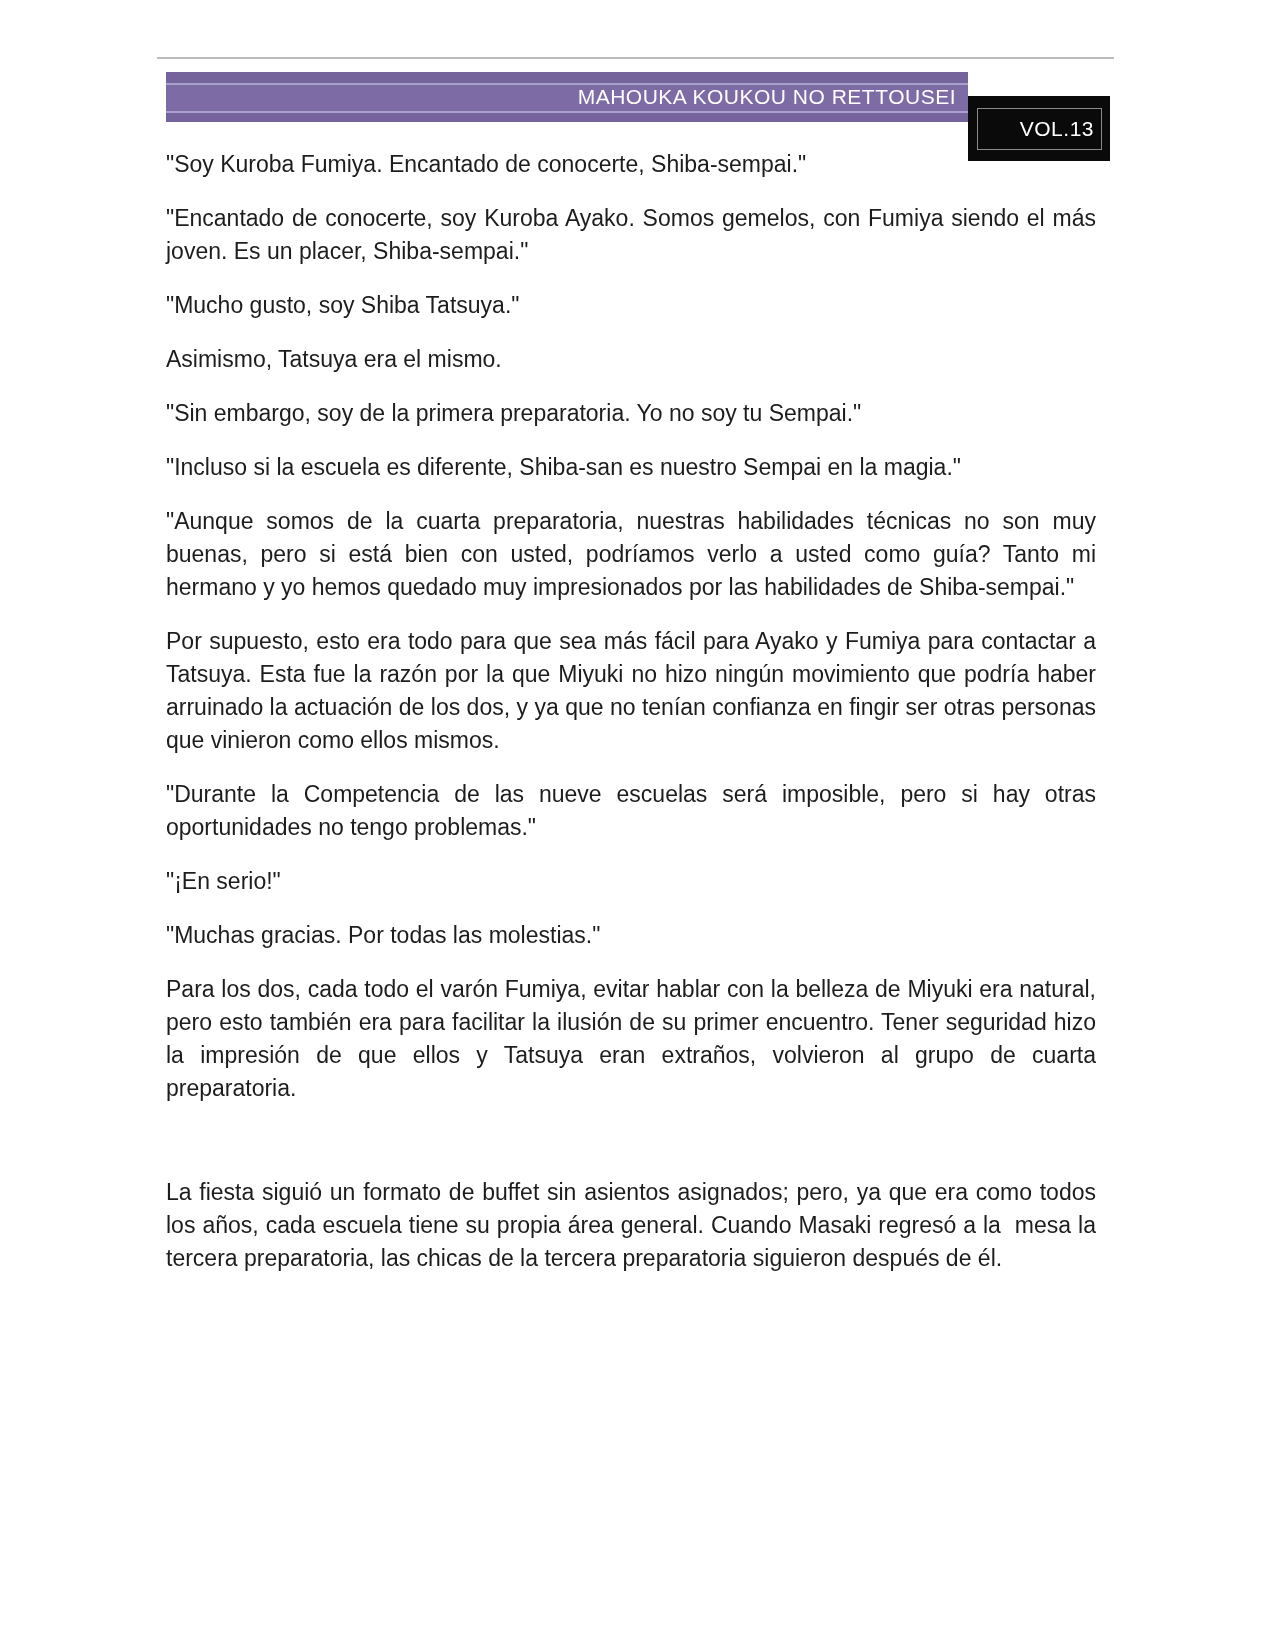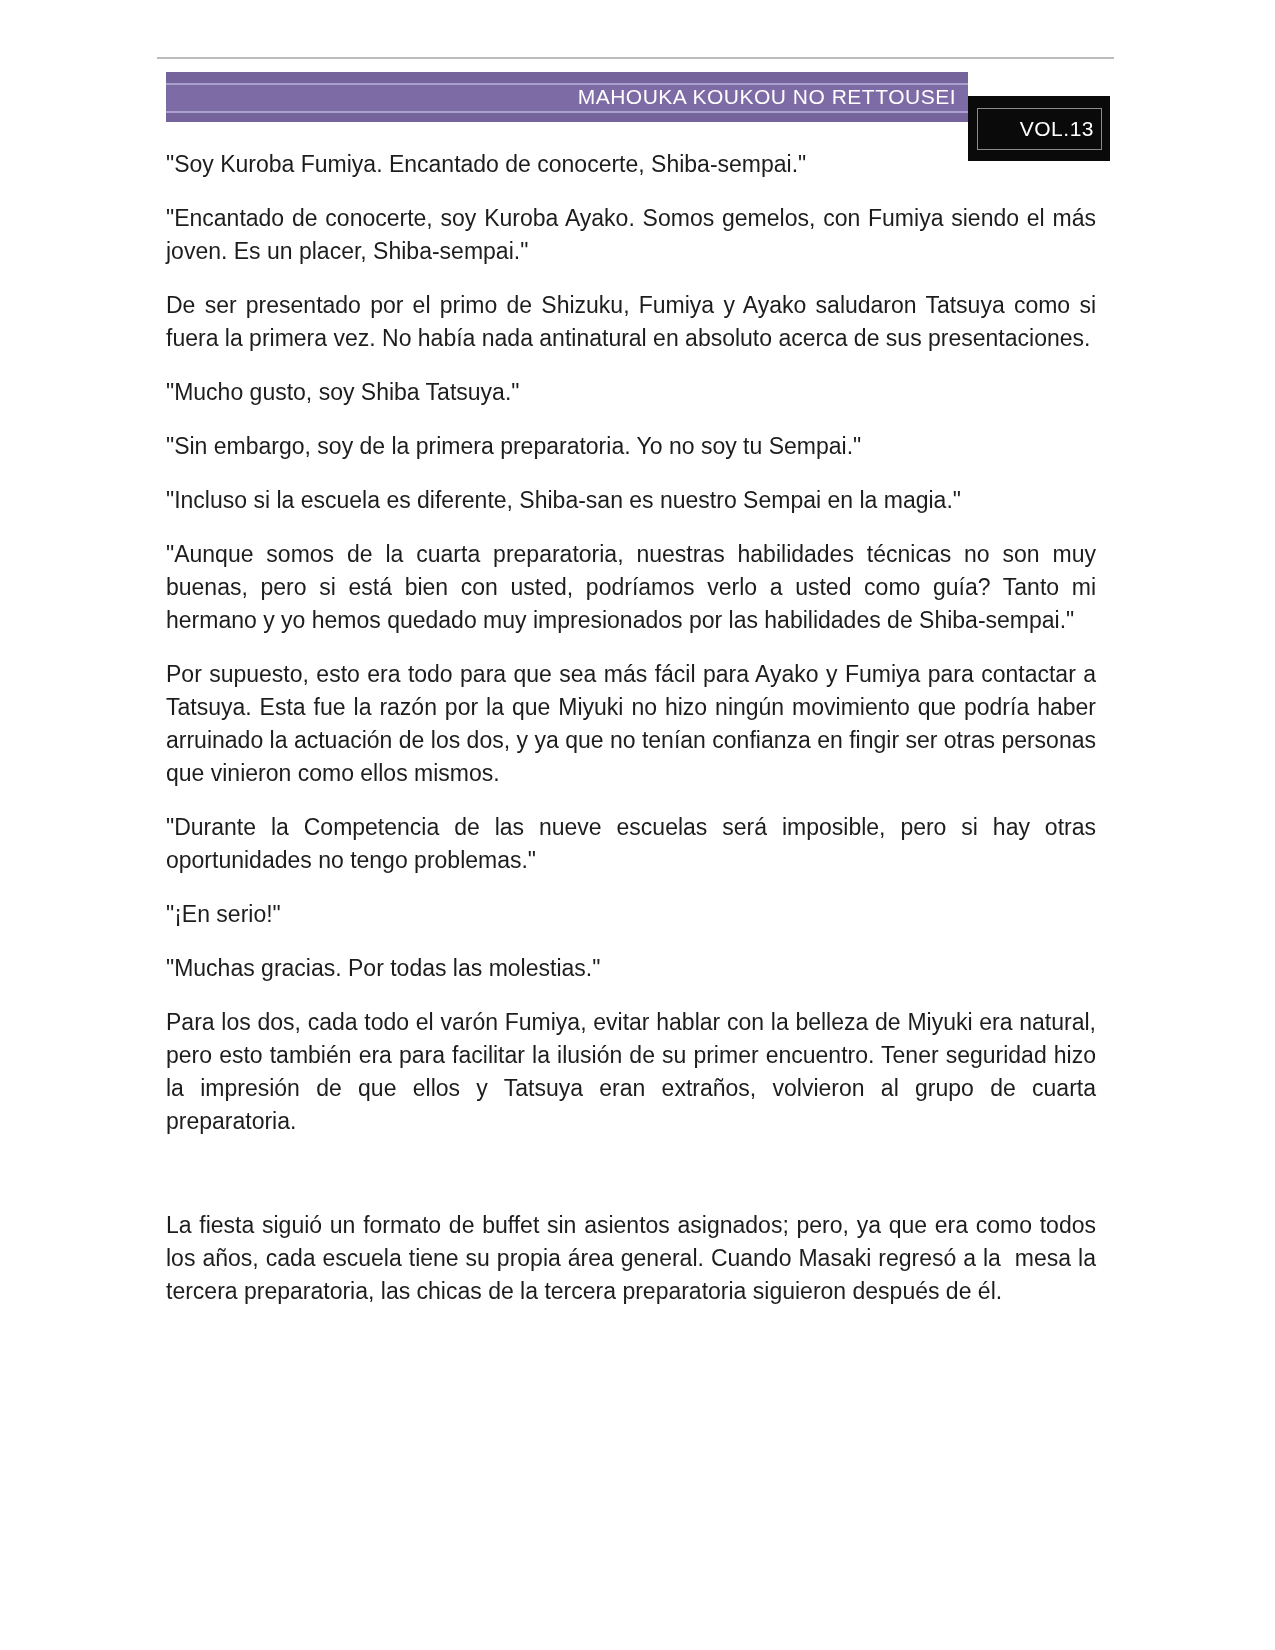--- a/index.html
+++ b/index.html
@@ -111,22 +111,22 @@
 
   <div class="volume-box">
     <div class="volume-inner">
       <span class="volume-label">VOL.13</span>
     </div>
   </div>
 
   <div class="content">
     <p>"Soy Kuroba Fumiya. Encantado de conocerte, Shiba-sempai."</p>
     <p>"Encantado de conocerte, soy Kuroba Ayako. Somos gemelos, con Fumiya siendo el más joven. Es un placer, Shiba-sempai."</p>
-    <p>De ser presentado por el primo de Shizuku, Fumiya y Ayako saludaron Tatsuya como si fuera la primera vez. No había nada antinatural en absoluto acerca de sus presentaciones.</p>
     <p>"Mucho gusto, soy Shiba Tatsuya."</p>
+    <p>Asimismo, Tatsuya era el mismo.</p>
     <p>"Sin embargo, soy de la primera preparatoria. Yo no soy tu Sempai."</p>
     <p>"Incluso si la escuela es diferente, Shiba-san es nuestro Sempai en la magia."</p>
     <p>"Aunque somos de la cuarta preparatoria, nuestras habilidades técnicas no son muy buenas, pero si está bien con usted, podríamos verlo a usted como guía? Tanto mi hermano y yo hemos quedado muy impresionados por las habilidades de Shiba-sempai."</p>
     <p>Por supuesto, esto era todo para que sea más fácil para Ayako y Fumiya para contactar a Tatsuya. Esta fue la razón por la que Miyuki no hizo ningún movimiento que podría haber arruinado la actuación de los dos, y ya que no tenían confianza en fingir ser otras personas que vinieron como ellos mismos.</p>
     <p>"Durante la Competencia de las nueve escuelas será imposible, pero si hay otras oportunidades no tengo problemas."</p>
     <p>"¡En serio!"</p>
     <p>"Muchas gracias. Por todas las molestias."</p>
     <p>Para los dos, cada todo el varón Fumiya, evitar hablar con la belleza de Miyuki era natural, pero esto también era para facilitar la ilusión de su primer encuentro. Tener seguridad hizo la impresión de que ellos y Tatsuya eran extraños, volvieron al grupo de cuarta preparatoria.</p>
     <div class="scene-break"></div>
     <p>La fiesta siguió un formato de buffet sin asientos asignados; pero, ya que era como todos los años, cada escuela tiene su propia área general. Cuando Masaki regresó a la&nbsp; mesa la tercera preparatoria, las chicas de la tercera preparatoria siguieron después de él.</p>

